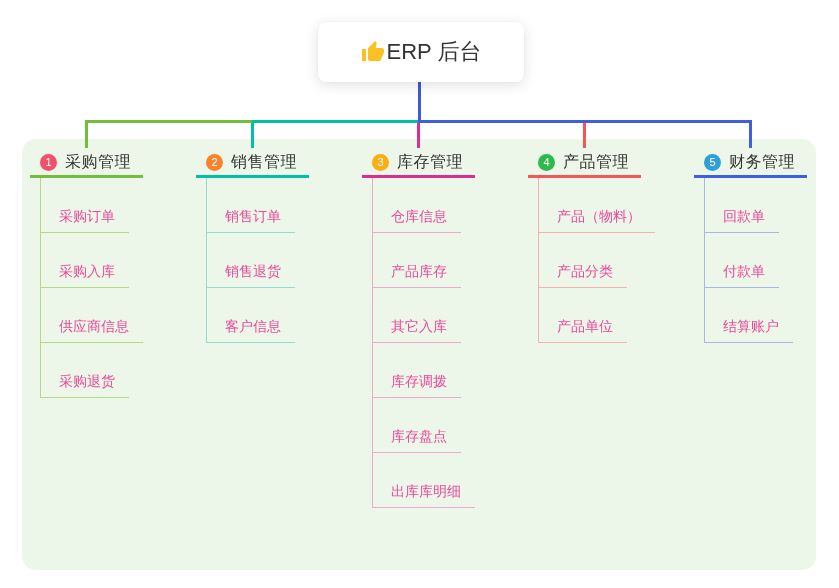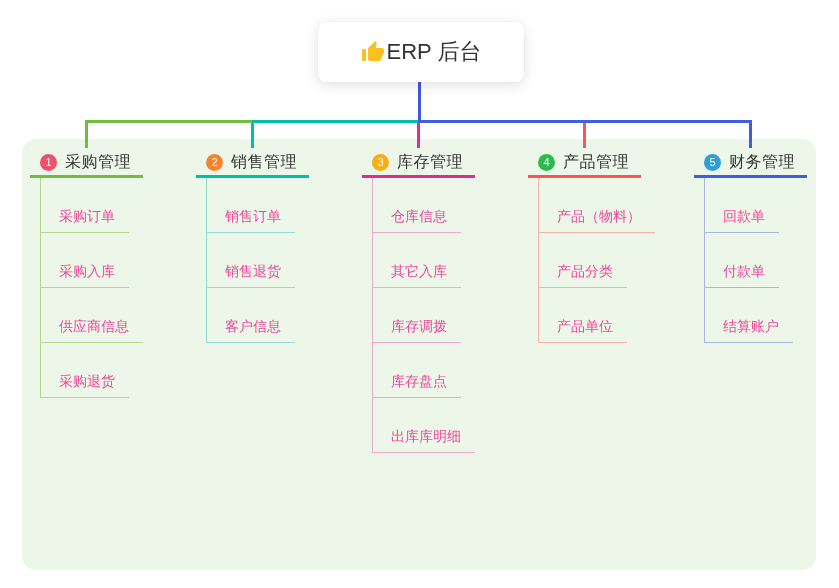--- a/index.html
+++ b/index.html
@@ -108,20 +108,23 @@
   <div class="branch b3" style="--line: #d93090; --light: #ecabce; --badge: #f9ae13;">
     <div class="branch-head">
       <span class="badge">3</span>
       <span class="branch-title">库存管理</span>
     </div>
     <div class="branch-items">
       <div class="branch-item">
           <span>仓库信息</span>
         </div>
       <div class="branch-item">
+          <span>产品库存</span>
+        </div>
+      <div class="branch-item">
           <span>其它入库</span>
         </div>
       <div class="branch-item">
           <span>库存调拨</span>
         </div>
       <div class="branch-item">
           <span>库存盘点</span>
         </div>
       <div class="branch-item">
           <span>出库库明细</span>

